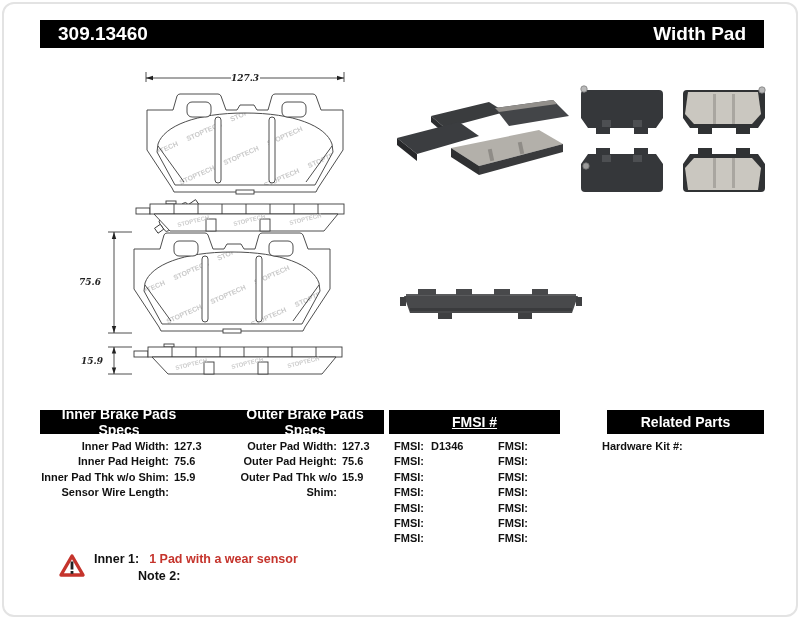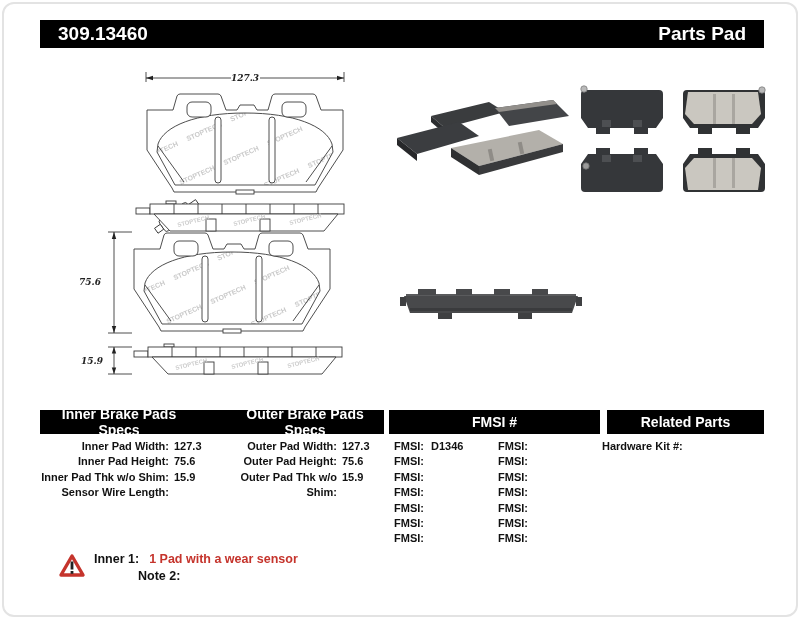--- a/index.html
+++ b/index.html
@@ -40,21 +40,21 @@
   svg text.dim{font-family:"DejaVu Serif",serif;font-style:italic;font-weight:bold;font-size:9px;fill:#222;}
 </style>
 </head>
 <body>
 
 <div class="page">
   <div class="frame"></div>
 
   <div class="top-bar">
     <span>309.13460</span>
-    <span>Parts Pad</span>
+    <span>Width Pad</span>
   </div>
 
   <svg class="tech-drawing" width="320" height="318" viewBox="0 0 320 318">
     <defs>
       <path id="padOutline" d="M1,18 L27,18 L31,4 Q32,2 34,2 L72,2 Q74,2 75,4 L80,18 L91,18 L94,13 L108,13 L111,18 L122,18 L126,4 Q127,2 129,2 L167,2 Q169,2 170,4 L175,18 L197,18 L197,58 L172,96 L170,100 L28,100 L26,96 L1,58 Z"></path>
       <path id="padFriction" d="M12,52 C18,34 50,21 99,21 C148,21 180,34 186,52 L187,60 L169,93 L29,93 L11,60 Z"></path>
       <clipPath id="padClip">
           <use href="#padFriction"></use>
         </clipPath>
       <g id="wmgrid" transform="rotate(-24)" font-size="7" font-weight="bold" fill="#c9c9c9">
@@ -217,21 +217,21 @@
     <rect x="178" y="15" width="6" height="9" fill="#3f4042"></rect>
     <rect x="40" y="31" width="14" height="6" fill="#3f4042"></rect>
     <rect x="120" y="31" width="14" height="6" fill="#3f4042"></rect>
     <rect x="12" y="26" width="162" height="3" fill="#3a3b3d"></rect>
   </svg>
 
   <div class="hdr-bar hdr-split" style="left:40px;width:344px;gap:28px;">
     <div class="half">Inner Brake Pads Specs</div>
     <div class="half">Outer Brake Pads Specs</div>
   </div>
-  <div class="hdr-bar" style="left:389px;width:211px;">
+  <div class="hdr-bar" style="left:389px;width:171px;text-decoration:underline;">
     <span>FMSI #</span>
   </div>
   <div class="hdr-bar" style="left:607px;width:157px;text-align:center;">
     <span>Related Parts</span>
   </div>
 
   <div class="spec-col inner-col">
     <div class="spec-row">
       <span class="lbl">Inner Pad Width:</span>
       <span class="val">127.3</span>

